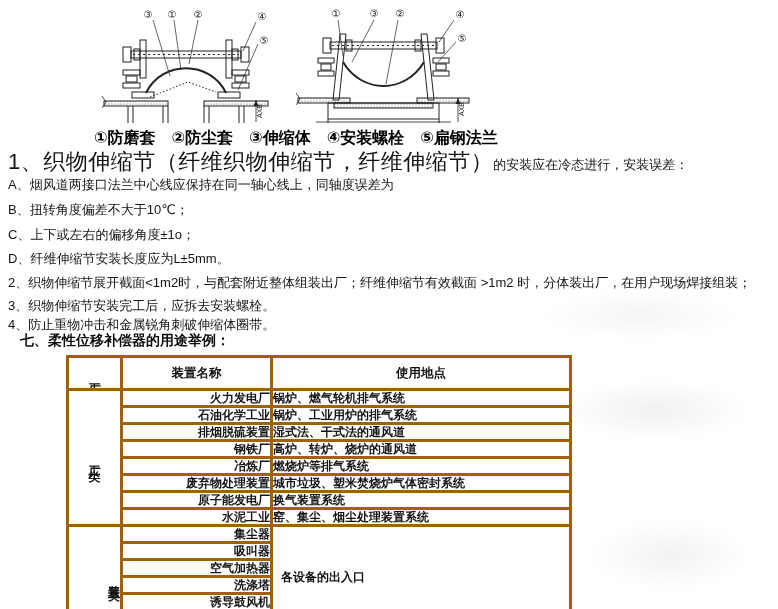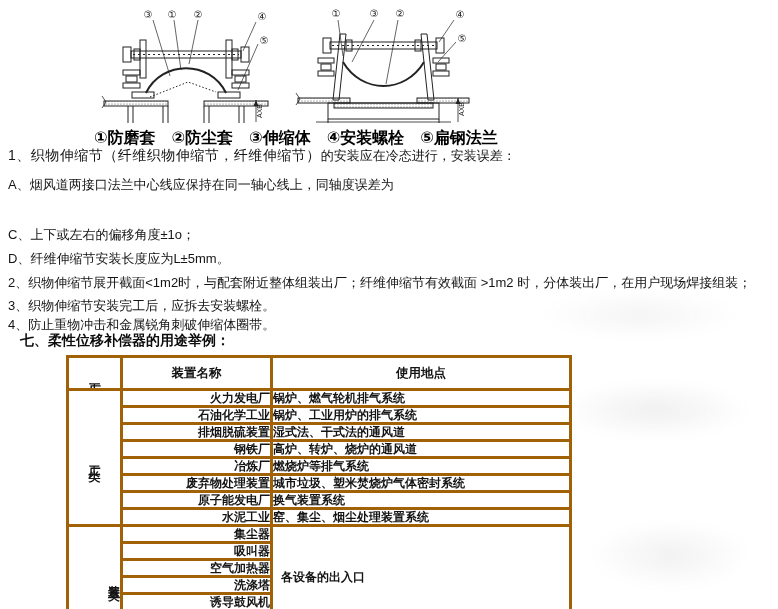--- a/index.html
+++ b/index.html
@@ -27,21 +27,21 @@
   .diagram-right { left: 286px; }
   .diagram svg text { font-family: "Liberation Sans", sans-serif; fill:#1d1d1d; }
 
   .legend {
     position: absolute; left: 94px; top: 128px;
     font-size: 16px; font-weight: bold; white-space: nowrap; color:#000000;
   }
   .legend span { margin-right: 16px; }
 
   .tline { position: absolute; left: 8px; white-space: nowrap; font-size: 13px; color:#141414; }
-  .tline .lead-big { font-size: 14px; letter-spacing: 0.5px; margin-top: 25px; }
+  .tline .lead-big { font-size: 22px; letter-spacing: 0.5px; margin-top: 25px; }
   .line-1 { top: 147px; }
   .line-a { top: 176px; }
   .line-b { top: 201px; }
   .line-c { top: 226px; }
   .line-d { top: 250px; }
   .line-2 { top: 274px; }
   .line-3 { top: 297px; }
   .line-4 { top: 316px; }
 
   .section-heading {
@@ -209,20 +209,21 @@
       <text x="178" y="112" font-size="7" transform="rotate(-90 178 112)">AXB</text>
     </svg>
   </div>
 
   <div class="legend">
     <span>①防磨套</span><span>②防尘套</span><span>③伸缩体</span><span>④安装螺栓</span><span>⑤扁钢法兰</span>
   </div>
 
   <div class="tline line-1"><span class="lead-big">1、织物伸缩节（纤维织物伸缩节，纤维伸缩节）</span><span>的安装应在冷态进行，安装误差：</span></div>
   <div class="tline line-a">A、烟风道两接口法兰中心线应保持在同一轴心线上，同轴度误差为</div>
+  <div class="tline line-b">B、扭转角度偏差不大于10℃；</div>
   <div class="tline line-c">C、上下或左右的偏移角度±1o；</div>
   <div class="tline line-d">D、纤维伸缩节安装长度应为L±5mm。</div>
   <div class="tline line-2">2、织物伸缩节展开截面&lt;1m2时，与配套附近整体组装出厂；纤维伸缩节有效截面 &gt;1m2 时，分体装出厂，在用户现场焊接组装；</div>
   <div class="tline line-3">3、织物伸缩节安装完工后，应拆去安装螺栓。</div>
   <div class="tline line-4">4、防止重物冲击和金属锐角刺破伸缩体圈带。</div>
 
   <div class="section-heading">七、柔性位移补偿器的用途举例：</div>
 
   <table class="usage-table">
     <thead>

